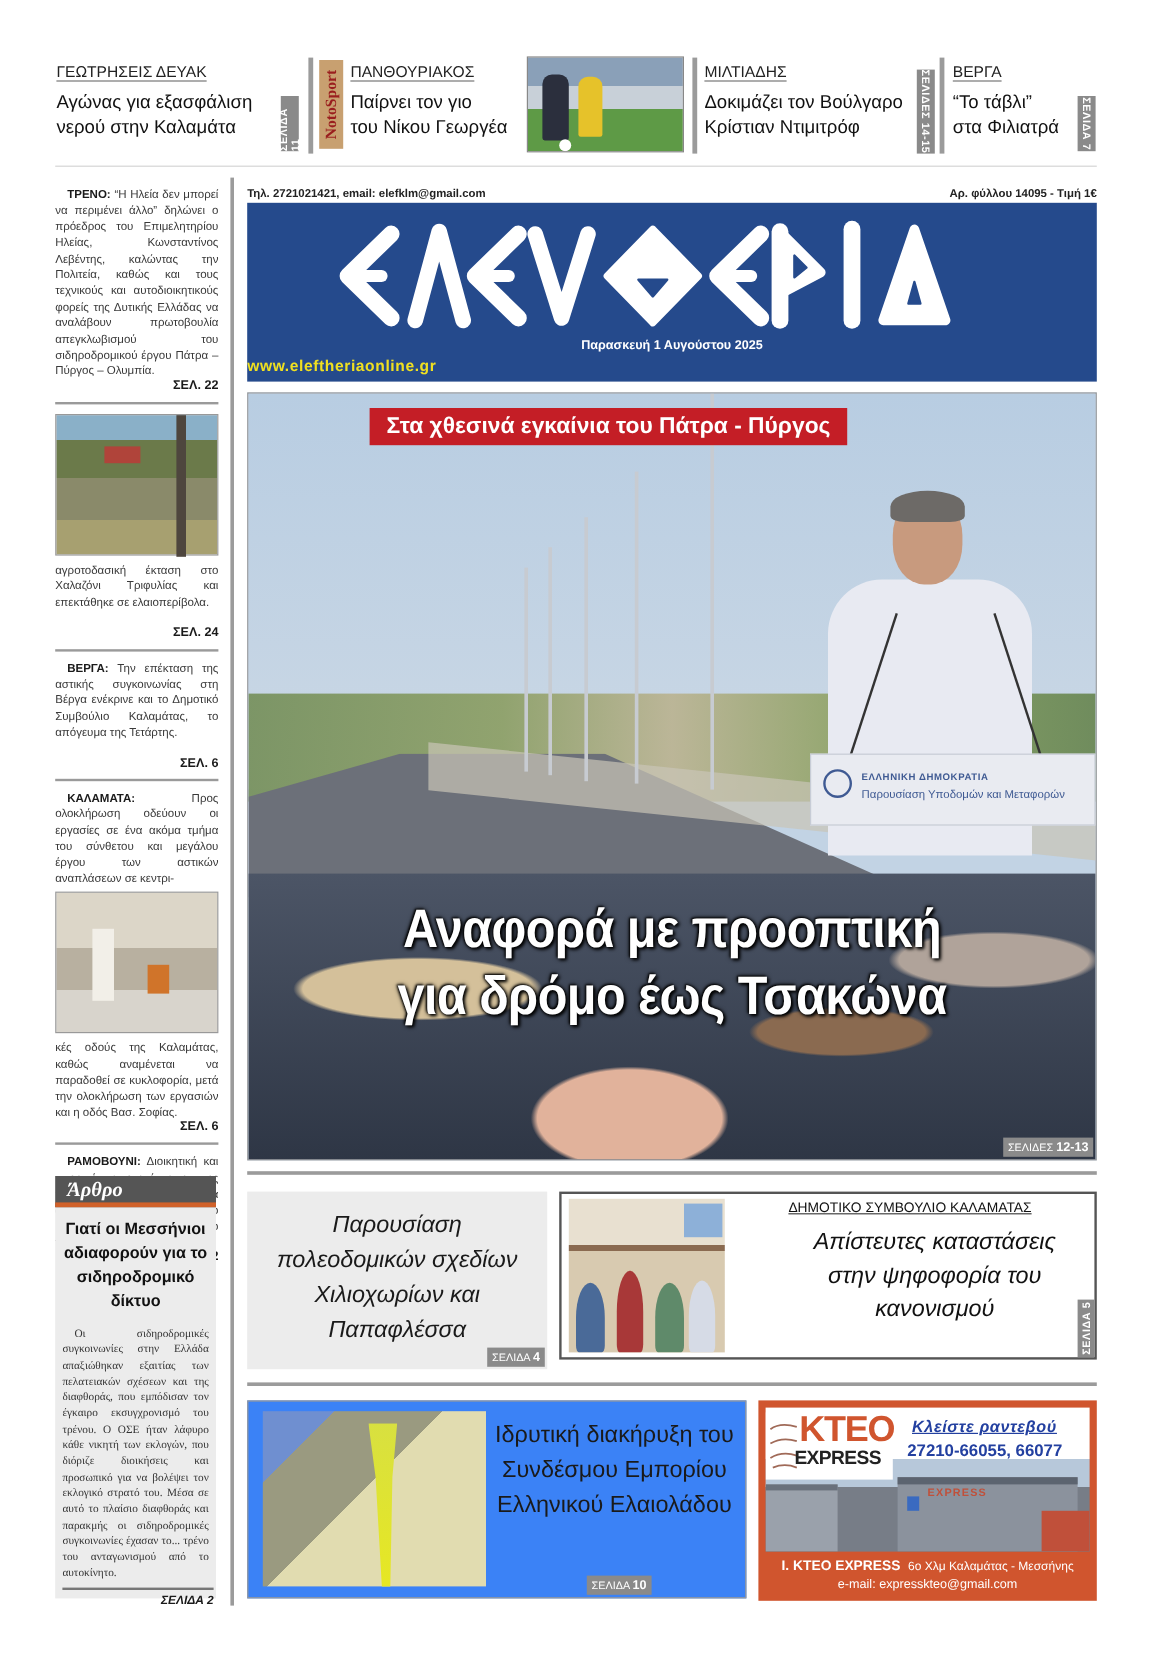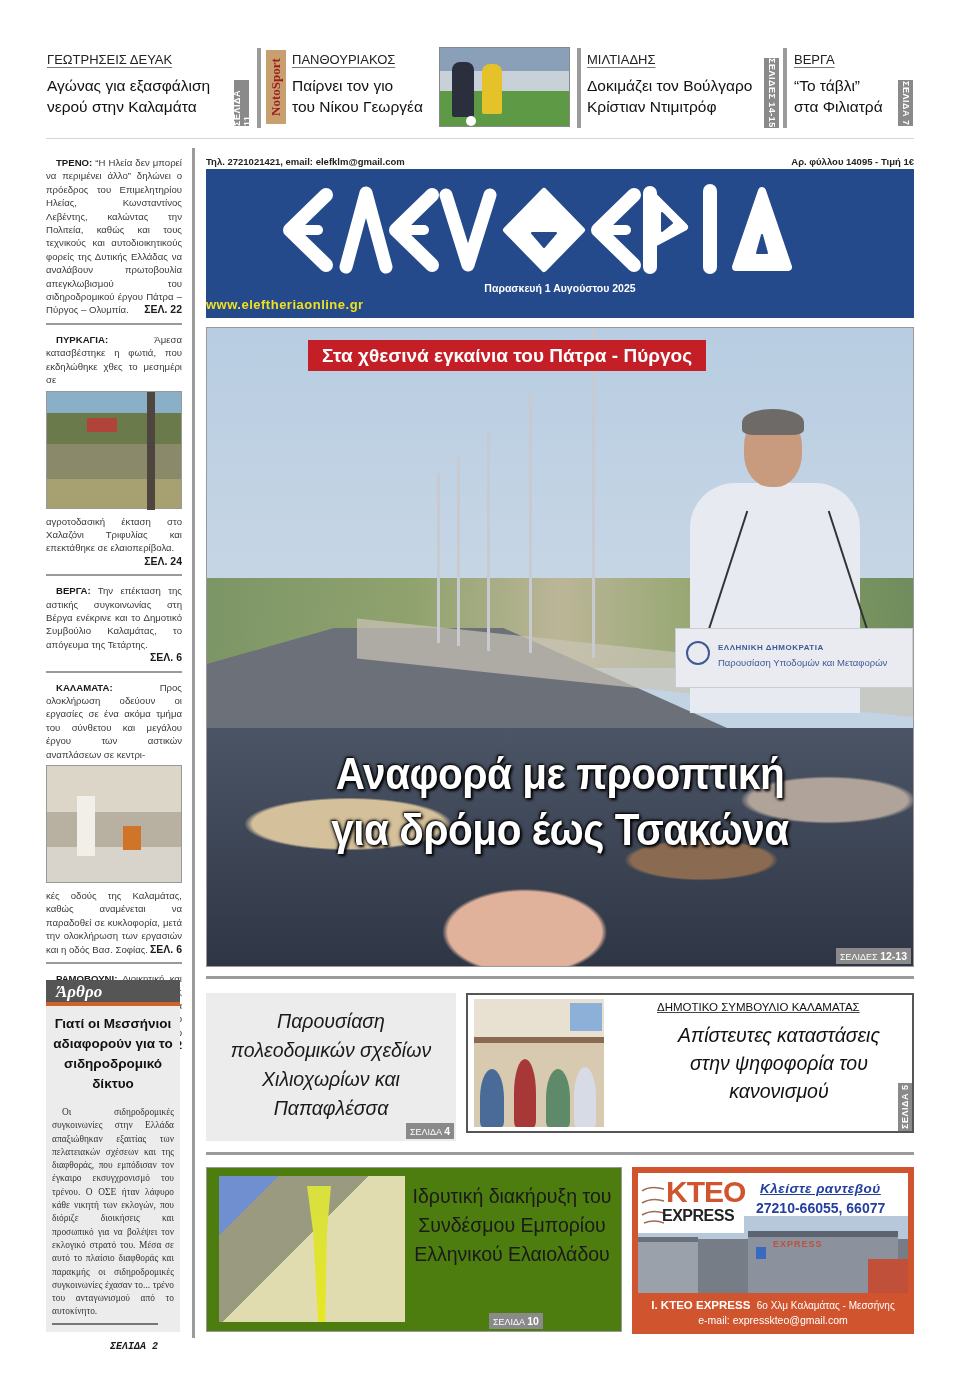--- a/index.html
+++ b/index.html
@@ -11,31 +11,31 @@
   .teaser-title { font-size: 15.5px; line-height: 21px; color: #111; margin-top: 8px; }
   .page-tab { position: absolute; background: #8a8a8a; color: #fff; font-size: 9px; font-weight: bold; writing-mode: vertical-rl; display: flex; align-items: center; justify-content: center; letter-spacing: 0.5px; }
   .vline { position: absolute; width: 4px; background: #9b9b9b; }
   .strip-bottom { position: absolute; left: 46px; top: 138px; width: 868px; height: 1px; background: #d5d5d5; }
   .notosport { position: absolute; left: 266px; top: 50px; width: 20px; height: 74px; background: #c8a070; writing-mode: vertical-rl; transform: rotate(180deg); color: #9a1e1e; font-family: "Liberation Serif", serif; font-weight: bold; font-size: 13px; display: flex; align-items: center; justify-content: center; }
 
   
   .leftcol { position: absolute; left: 46px; top: 156px; width: 136px; }
   .brief { font-family: "Liberation Sans", sans-serif; font-size: 9.6px; line-height: 13.4px; color: #3a3a3a; text-align: justify; text-indent: 10px; }
   .brief b.lead { font-weight: bold; color: #1a1a1a; }
-  .brief .ref { font-weight: bold; color: #1a1a1a; float: right; font-size: 10.5px; }
+  .brief .ref { font-weight: bold; color: #1a1a1a; float: right; font-size: 10.5px; margin-top: 12px; }
   .brief-sep { height: 2px; background: #9a9a9a; margin: 6px 0 8px 0; }
   .col-photo { width: 136px; border: 1px solid #999; margin: 4px 0 6px 0; }
   .left-vline { position: absolute; left: 192px; top: 148px; width: 3px; height: 1190px; background: #9b9b9b; }
 
   
   .article-box { position: absolute; left: 46px; top: 980px; width: 134px; height: 352px; background: #ececec; }
   .article-head { background: #555; height: 26px; border-bottom: 4px solid #d0612a; color: #fff; font-family: "Liberation Serif", serif; font-style: italic; font-weight: bold; font-size: 17px; padding-left: 10px; line-height: 24px; }
   .article-title { font-size: 13.5px; font-weight: bold; text-align: center; line-height: 20px; margin: 8px 4px 0 4px; color: #111; }
   .article-body { font-size: 9.4px; line-height: 13.3px; color: #333; text-align: justify; text-indent: 10px; margin: 12px 6px 0 6px; font-family: Liberation Serif, serif; }
-  .article-ref { font-size: 10px; font-weight: bold; font-style: italic; text-align: right; margin: 4px 22px 0 6px; border-top: 2px solid #777; padding-top: 16px; font-family: Liberation Mono, monospace; }
+  .article-ref { font-size: 10px; font-weight: bold; font-style: italic; text-align: right; margin: 4px 2px 0 6px; border-top: 2px solid #777; padding-top: 4px; }
 
   
   .mh-top { position: absolute; top: 156px; font-size: 9.5px; font-weight: bold; color: #222; }
   .masthead { position: absolute; left: 206px; top: 169px; width: 708px; height: 149px; background: #254a8c; overflow: hidden; }
   .mh-logo { position: absolute; left: 0; top: 6px; width: 708px; height: 110px; }
   .mh-date { position: absolute; width: 100%; top: 113px; text-align: center; font-size: 10.5px; font-weight: bold; color: #fff; }
   .mh-url { position: absolute; width: 100%; top: 128px; text-align: left; font-size: 13px; font-weight: bold; color: #f0e020; letter-spacing: 0.5px; }
 
   
   .hero { position: absolute; left: 206px; top: 327px; width: 708px; height: 640px; border: 1px solid #999; overflow: hidden; background: #c2d3e4; }
@@ -68,21 +68,21 @@
   .box-gray { position: absolute; left: 206px; top: 993px; width: 250px; height: 148px; background: #ececec; }
   .box-gray .txt { position: absolute; left: 0; top: 14px; width: 100%; text-align: center; font-style: italic; font-size: 19.5px; line-height: 29px; color: #1a1a1a; }
   .box-council { position: absolute; left: 466px; top: 993px; width: 448px; height: 140px; border: 2px solid #555; background: #fff; }
   .council-photo { position: absolute; left: 6px; top: 4px; width: 130px; height: 128px; background: linear-gradient(#e8e0d0 0 30%, #8a6a50 30% 34%, #d8cab0 34% 100%); overflow: hidden; }
   .council-photo .scr { position: absolute; left: 96px; top: 4px; width: 32px; height: 28px; background: #8db0d8; }
   .council-photo .p { position: absolute; border-radius: 50% 50% 10% 10%; }
   .council-kicker { position: absolute; left: 189px; top: 6px; font-size: 11.5px; color: #111; text-decoration: underline; text-decoration-color: #444; }
   .council-title { position: absolute; left: 196px; top: 26px; width: 230px; text-align: center; font-style: italic; font-size: 19.5px; line-height: 28px; color: #111; }
 
   
-  .box-oil { position: absolute; left: 206px; top: 1167px; width: 416px; height: 165px; border: 1px solid #999; background: #4d7c0f; }
+  .box-oil { position: absolute; left: 206px; top: 1167px; width: 416px; height: 165px; border: 1px solid #999; background: #3b82f6; }
   .oil-photo { position: absolute; left: 12px; top: 8px; width: 186px; height: 146px; background: linear-gradient(135deg, #6f8fd0 0 18%, #9a9a80 18% 45%, #e1dcb0 45% 100%); overflow: hidden; }
   .oil-stream { position: absolute; left: 80px; top: 10px; width: 40px; height: 150px; background: linear-gradient(#d8e040, #e8e820); clip-path: polygon(20% 0, 80% 0, 70% 30%, 65% 100%, 50% 100%, 35% 30%); }
   .oil-title { position: absolute; left: 205px; top: 14px; width: 200px; text-align: center; font-size: 19.5px; line-height: 29px; color: #1a1a1a; }
   .box-ad { position: absolute; left: 632px; top: 1167px; width: 282px; height: 167px; background: #d0552e; padding: 6px; }
   .ad-inner { position: relative; width: 100%; height: 120px; background: linear-gradient(#ffffff 0 36%, #b7c8da 36% 55%, #777d87 55% 100%); overflow: hidden; }
   .ad-logo-bg { position: absolute; left: 0; top: 4px; width: 106px; height: 56px; background: #fff; }
   .ad-kteo { position: absolute; left: 28px; top: -2px; font-size: 30px; font-weight: bold; color: #d0552e; letter-spacing: -1px; }
   .ad-express { position: absolute; left: 24px; top: 30px; font-size: 16px; font-weight: bold; color: #222; letter-spacing: -0.5px; }
   .ad-cta { position: absolute; left: 122px; top: 8px; font-size: 13.5px; font-weight: bold; font-style: italic; color: #2340a0; text-decoration: underline; letter-spacing: 0.5px; }
   .ad-phone { position: absolute; left: 118px; top: 27px; font-size: 14px; font-weight: bold; color: #2340a0; }
@@ -145,23 +145,20 @@
 </div>
 
 <div class="leftcol">
   <div class="brief">
     <b class="lead">ΤΡΕΝΟ:</b><span> “Η Ηλεία δεν μπορεί να περιμένει άλλο” δηλώνει ο πρόεδρος του Επιμελητηρίου Ηλείας, Κωνσταντίνος Λεβέντης, καλώντας την Πολιτεία, καθώς και τους τεχνικούς και αυτοδιοικητικούς φορείς της Δυτικής Ελλάδας να αναλάβουν πρωτοβουλία απεγκλωβισμού του σιδηροδρομικού έργου Πάτρα – Πύργος – Ολυμπία.</span>
     <span class="ref">ΣΕΛ. 22</span>
     <div style="clear:both"></div>
   </div>
   <div class="brief-sep"></div>
 
-  <div class="brief">
-    <b class="lead">ΠΥΡΚΑΓΙΑ:</b><span> Άμεσα κατασβέστηκε η φωτιά, που εκδηλώθηκε χθες το μεσημέρι σε</span>
-  </div>
   <div class="col-photo" style="height:118px; background:linear-gradient(#8ab0c8 0 18%, #6b7a4a 18% 45%, #8a8a6a 45% 75%, #a7a070 75% 100%); position:relative;">
     <div class="abs" style="left:40px; top:26px; width:30px; height:14px; background:#b0443a;"></div>
     <div class="abs" style="left:100px; top:0; width:8px; height:118px; background:#4e463e;"></div>
   </div>
   <div class="brief" style="text-indent:0">
     <span>αγροτοδασική έκταση στο Χαλαζόνι Τριφυλίας και επεκτάθηκε σε ελαιοπερίβολα.</span>
     <span class="ref">ΣΕΛ. 24</span>
     <div style="clear:both"></div>
   </div>
   <div class="brief-sep"></div>

